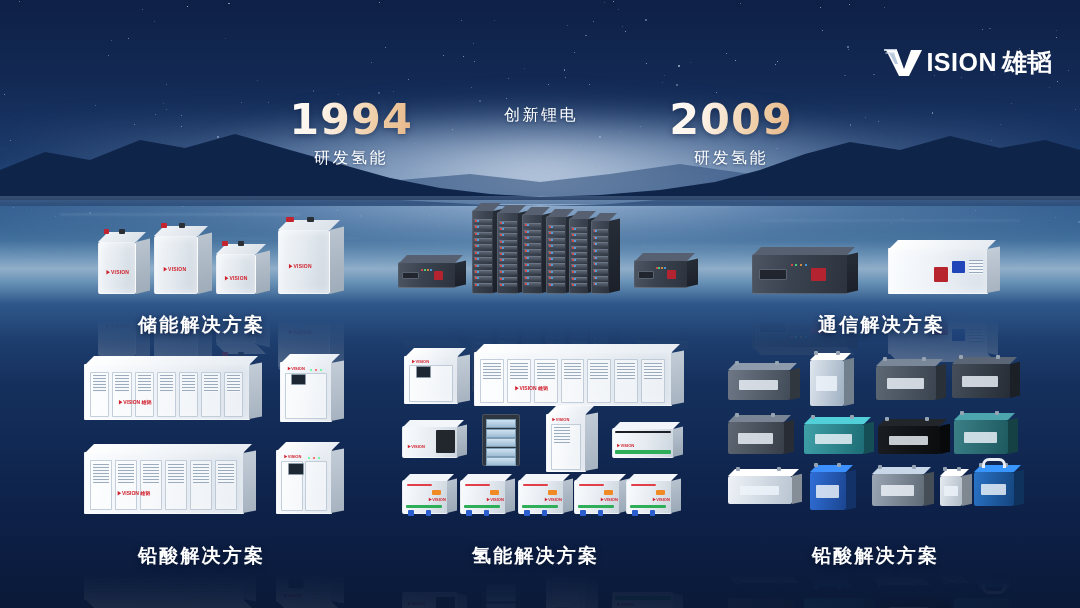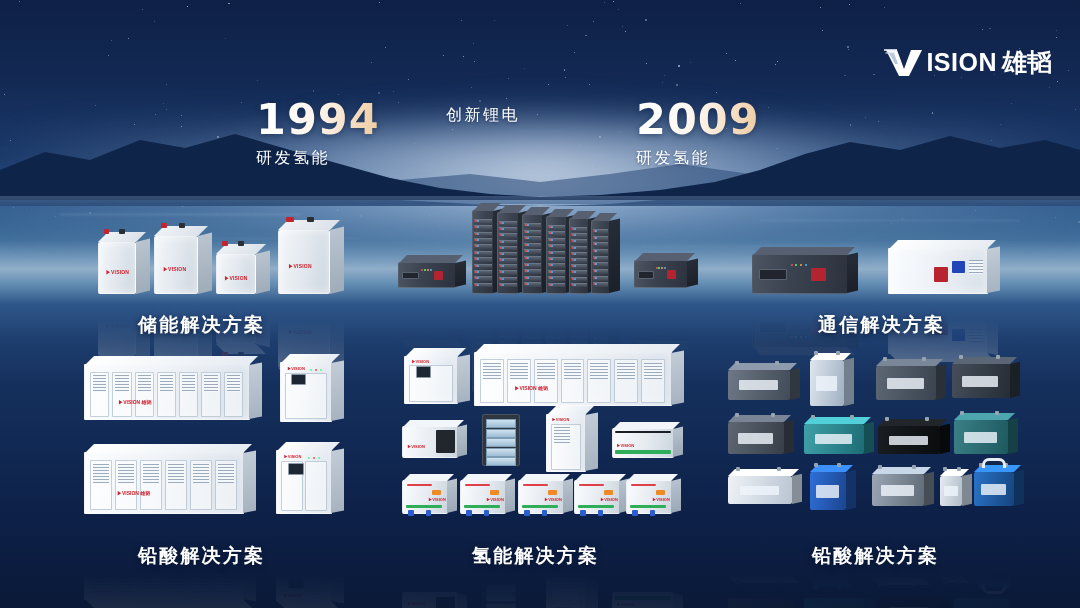--- a/index.html
+++ b/index.html
@@ -75,21 +75,21 @@
     color:#ffffff;font-size:25px;font-weight:700;letter-spacing:.5px;
     line-height:1;font-family:"Liberation Sans",sans-serif;
   }
   .logo-cn{
     color:#ffffff;font-size:25px;font-weight:700;line-height:1;margin-left:3px;
     font-family:"DejaVu Sans",sans-serif;
   }
 
   
   .timeline{position:absolute;left:0;top:98px;width:1080px;height:74px;}
-  .tl-item{position:absolute;width:190px;}
+  .tl-item{position:absolute;text-align:center;width:190px;}
   .tl-year{
     font-size:43px;font-weight:800;line-height:1;letter-spacing:1px;
     background:linear-gradient(100deg,#ffffff 8%,#fdf4ea 34%,#f0cfa8 62%,#e3ad7c 92%);
     -webkit-background-clip:text;background-clip:text;color:transparent;
     -webkit-text-fill-color:transparent;
     font-family:"DejaVu Sans","Liberation Sans",sans-serif;
     filter:drop-shadow(0 1px 3px rgba(8,24,56,.45));
   }
   .tl-sub{
     margin-top:7px;font-size:16px;color:#ffffff;letter-spacing:2.5px;

